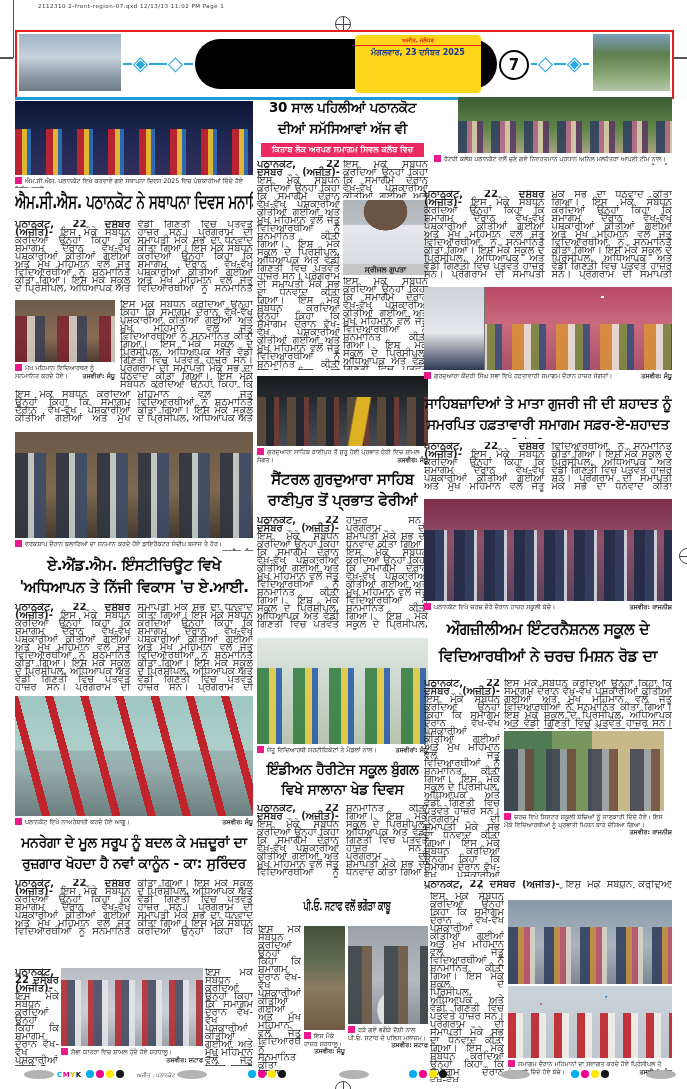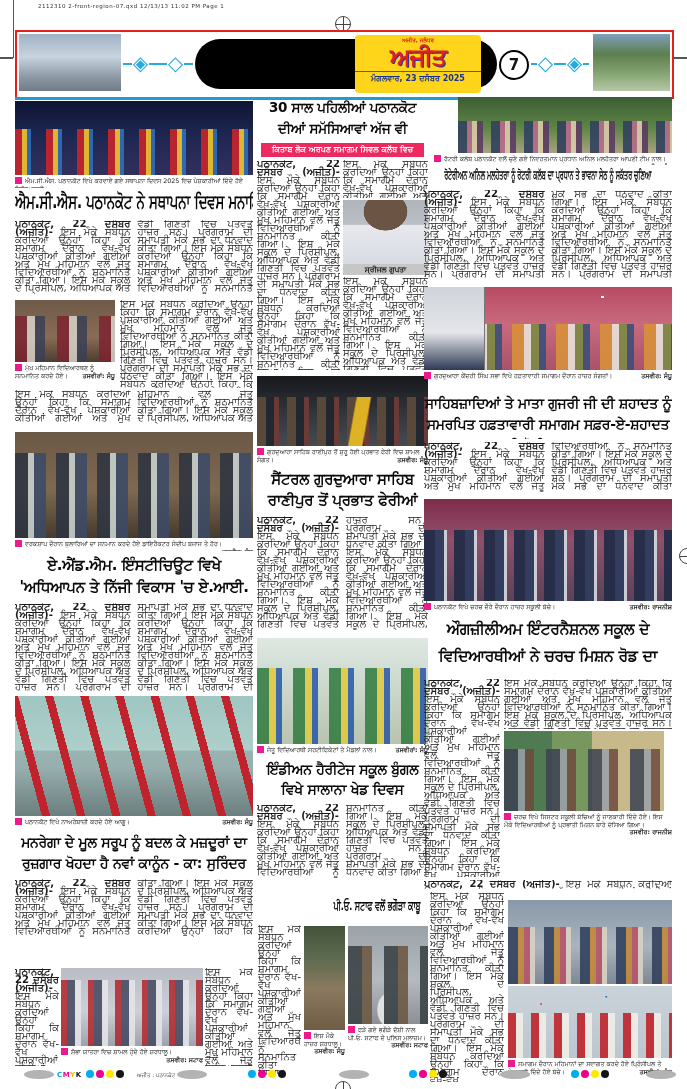--- a/index.html
+++ b/index.html
@@ -94,21 +94,20 @@
 
   <div class="mast">
     <div class="ph ph-mastL" style="left:2px;top:2px;width:102px;height:57px;"></div>
     <div class="diamonds" style="left:106px;width:70px;">
       <span class="dm">◈</span>
         <span class="dm">◇</span>
     </div>
     <div class="pill"></div>
     <div class="yelcap">
       <span class="ed-label">ਅਜੀਤ, ਜਲੰਧਰ</span>
-      <span class="ajit">ਅਜੀਤ</span>
       <span class="dateline-mast">ਮੰਗਲਵਾਰ, 23 ਦਸੰਬਰ 2025</span>
     </div>
     <div class="pagecircle">7</div>
     <div class="diamonds" style="left:514px;width:58px;">
       <span class="dm">◇</span>
         <span class="dm">◈</span>
     </div>
     <div class="ph ph-mastR" style="left:576px;top:2px;width:77px;height:57px;"></div>
   </div>
   <div class="bluerule"></div>
@@ -167,37 +166,34 @@
   <div class="body cols2" style="left:257px;top:516px;width:171px;height:119px;"><b class="dl">ਪਠਾਨਕੋਟ, 22 ਦਸੰਬਰ (ਅਜੀਤ)-</b> <span>ਇਸ ਮੌਕੇ ਸੰਬੋਧਨ ਕਰਦਿਆਂ ਉਨ੍ਹਾਂ ਕਿਹਾ ਕਿ ਸਮਾਗਮ ਦੌਰਾਨ ਵੱਖ-ਵੱਖ ਪੇਸ਼ਕਾਰੀਆਂ ਕੀਤੀਆਂ ਗਈਆਂ ਅਤੇ ਮੁੱਖ ਮਹਿਮਾਨ ਵਲੋਂ ਜੇਤੂ ਵਿਦਿਆਰਥੀਆਂ ਨੂੰ ਸਨਮਾਨਿਤ ਕੀਤਾ ਗਿਆ। ਇਸ ਮੌਕੇ ਸਕੂਲ ਦੇ ਪ੍ਰਿੰਸੀਪਲ, ਅਧਿਆਪਕ ਅਤੇ ਵੱਡੀ ਗਿਣਤੀ ਵਿਚ ਪਤਵੰਤੇ ਹਾਜ਼ਰ ਸਨ। ਪ੍ਰੋਗਰਾਮ ਦੀ ਸਮਾਪਤੀ ਮੌਕੇ ਸਭ ਦਾ ਧੰਨਵਾਦ ਕੀਤਾ ਗਿਆ। ਇਸ ਮੌਕੇ ਸੰਬੋਧਨ ਕਰਦਿਆਂ ਉਨ੍ਹਾਂ ਕਿਹਾ ਕਿ ਸਮਾਗਮ ਦੌਰਾਨ ਵੱਖ-ਵੱਖ ਪੇਸ਼ਕਾਰੀਆਂ ਕੀਤੀਆਂ ਗਈਆਂ ਅਤੇ ਮੁੱਖ ਮਹਿਮਾਨ ਵਲੋਂ ਜੇਤੂ ਵਿਦਿਆਰਥੀਆਂ ਨੂੰ ਸਨਮਾਨਿਤ ਕੀਤਾ ਗਿਆ। ਇਸ ਮੌਕੇ ਸਕੂਲ ਦੇ ਪ੍ਰਿੰਸੀਪਲ, ਅਧਿਆਪਕ ਅਤੇ ਵੱਡੀ ਗਿਣਤੀ ਵਿਚ ਪਤਵੰਤੇ ਹਾਜ਼ਰ ਸਨ। ਪ੍ਰੋਗਰਾਮ ਦੀ ਸਮਾਪਤੀ ਮੌਕੇ ਸਭ ਦਾ ਧੰਨਵਾਦ ਕੀਤਾ ਗਿਆ।</span></div>
 
   <div class="ph ph-sports" style="left:257px;top:638px;width:171px;height:106px;">
       <div class="band f-sports"></div>
     </div>
   <div class="cap" style="left:257px;top:746px;width:171px;height:11px;"><span class="sq"></span><span>ਜੇਤੂ ਵਿਦਿਆਰਥੀ ਸਰਟੀਫਿਕੇਟਾਂ ਤੇ ਮੈਡਲਾਂ ਨਾਲ।</span><span class="credit">ਤਸਵੀਰਾਂ: ਸੰਧੂ</span></div>
   <div class="hl" style="left:257px;top:759px;width:171px;height:42px;font-size:14px;line-height:20px;">ਇੰਡੀਅਨ ਹੈਰੀਟੇਜ ਸਕੂਲ ਬੁੰਗਲ ਵਿਖੇ ਸਾਲਾਨਾ ਖੇਡ ਦਿਵਸ ਮਨਾਇਆ</div>
   <div class="body cols2" style="left:257px;top:804px;width:171px;height:78px;"><b class="dl">ਪਠਾਨਕੋਟ, 22 ਦਸੰਬਰ (ਅਜੀਤ)-</b> <span>ਇਸ ਮੌਕੇ ਸੰਬੋਧਨ ਕਰਦਿਆਂ ਉਨ੍ਹਾਂ ਕਿਹਾ ਕਿ ਸਮਾਗਮ ਦੌਰਾਨ ਵੱਖ-ਵੱਖ ਪੇਸ਼ਕਾਰੀਆਂ ਕੀਤੀਆਂ ਗਈਆਂ ਅਤੇ ਮੁੱਖ ਮਹਿਮਾਨ ਵਲੋਂ ਜੇਤੂ ਵਿਦਿਆਰਥੀਆਂ ਨੂੰ ਸਨਮਾਨਿਤ ਕੀਤਾ ਗਿਆ। ਇਸ ਮੌਕੇ ਸਕੂਲ ਦੇ ਪ੍ਰਿੰਸੀਪਲ, ਅਧਿਆਪਕ ਅਤੇ ਵੱਡੀ ਗਿਣਤੀ ਵਿਚ ਪਤਵੰਤੇ ਹਾਜ਼ਰ ਸਨ। ਪ੍ਰੋਗਰਾਮ ਦੀ ਸਮਾਪਤੀ ਮੌਕੇ ਸਭ ਦਾ ਧੰਨਵਾਦ ਕੀਤਾ ਗਿਆ। ਇਸ ਮੌਕੇ ਸੰਬੋਧਨ ਕਰਦਿਆਂ ਉਨ੍ਹਾਂ ਕਿਹਾ ਕਿ ਸਮਾਗਮ ਦੌਰਾਨ ਵੱਖ-ਵੱਖ ਪੇਸ਼ਕਾਰੀਆਂ ਕੀਤੀਆਂ ਗਈਆਂ ਅਤੇ ਮੁੱਖ ਮਹਿਮਾਨ ਵਲੋਂ ਜੇਤੂ ਵਿਦਿਆਰਥੀਆਂ ਨੂੰ ਸਨਮਾਨਿਤ ਕੀਤਾ ਗਿਆ। ਇਸ ਮੌਕੇ ਸਕੂਲ ਦੇ ਪ੍ਰਿੰਸੀਪਲ, ਅਧਿਆਪਕ ਅਤੇ ਵੱਡੀ ਗਿਣਤੀ ਵਿਚ ਪਤਵੰਤੇ ਹਾਜ਼ਰ ਸਨ। ਪ੍ਰੋਗਰਾਮ ਦੀ ਸਮਾਪਤੀ ਮੌਕੇ ਸਭ ਦਾ ਧੰਨਵਾਦ ਕੀਤਾ ਗਿਆ।</span></div>
 
   <div class="body" style="left:258px;top:925px;width:43px;height:150px;"><span>ਇਸ ਮੌਕੇ ਸੰਬੋਧਨ ਕਰਦਿਆਂ ਉਨ੍ਹਾਂ ਕਿਹਾ ਕਿ ਸਮਾਗਮ ਦੌਰਾਨ ਵੱਖ-ਵੱਖ ਪੇਸ਼ਕਾਰੀਆਂ ਕੀਤੀਆਂ ਗਈਆਂ ਅਤੇ ਮੁੱਖ ਮਹਿਮਾਨ ਵਲੋਂ ਜੇਤੂ ਵਿਦਿਆਰਥੀਆਂ ਨੂੰ ਸਨਮਾਨਿਤ ਕੀਤਾ ਗਿਆ। ਇਸ ਮੌਕੇ ਸਕੂਲ ਦੇ ਪ੍ਰਿੰਸੀਪਲ, ਅਧਿਆਪਕ ਅਤੇ ਵੱਡੀ ਗਿਣਤੀ ਵਿਚ ਪਤਵੰਤੇ ਹਾਜ਼ਰ ਸਨ। ਪ੍ਰੋਗਰਾਮ ਦੀ ਸਮਾਪਤੀ ਮੌਕੇ ਸਭ ਦਾ ਧੰਨਵਾਦ ਕੀਤਾ ਗਿਆ।</span></div>
-  <div class="hl" style="left:314px;top:898px;width:126px;height:22px;font-size:13px;">
+  <div class="hl" style="left:284px;top:898px;width:126px;height:22px;font-size:13px;">
       <span class="ln" style="transform:scaleX(.62);width:161%;">ਪੀ.ਓ. ਸਟਾਫ ਵਲੋਂ ਭਗੌੜਾ ਕਾਬੂ</span>
     </div>
   <div class="ph ph-man" style="left:304px;top:926px;width:41px;height:104px;"></div>
   <div class="cap" style="left:304px;top:1032px;width:41px;height:36px;"><span class="sq"></span><span>ਇਸ ਮੌਕੇ ਹਾਜ਼ਰ ਸ਼ਰਧਾਲੂ।</span><span class="credit">ਤਸਵੀਰ: ਸੰਧੂ</span></div>
   <div class="ph ph-po" style="left:348px;top:926px;width:80px;height:98px;">
       <div class="band f-po"></div>
     </div>
   <div class="cap" style="left:348px;top:1026px;width:80px;height:48px;"><span class="sq"></span><span>ਫੜੇ ਗਏ ਭਗੌੜੇ ਦੋਸ਼ੀ ਨਾਲ ਪੀ.ਓ. ਸਟਾਫ ਦੇ ਪੁਲਿਸ ਮੁਲਾਜ਼ਮ।</span><span class="credit">ਤਸਵੀਰ: ਸਟਾਫ</span></div>
 
   <div class="ph ph-rotary" style="left:458px;top:97px;width:214px;height:56px;">
       <div class="band f-rotary"></div>
     </div>
   <div class="cap" style="left:434px;top:155px;width:238px;height:10px;"><span class="sq"></span><span>ਰੋਟਰੀ ਕਲੱਬ ਪਠਾਨਕੋਟ ਵਲੋਂ ਚੁਣੇ ਗਏ ਨਿਵਰਤਮਾਨ ਪ੍ਰਧਾਨ ਅਨਿਲ ਮਲਹੋਤਰਾ ਆਪਣੀ ਟੀਮ ਨਾਲ।</span><span class="credit">ਤਸਵੀਰ: ਸੰਧੂ</span></div>
-  <div class="hl" style="left:424px;top:167px;width:248px;height:21px;font-size:12.5px;">
-      <span class="ln" style="transform:scaleX(.52);width:192%;">ਰੋਟੇਰੀਅਨ ਅਨਿਲ ਮਲਹੋਤਰਾ ਨੂੰ ਰੋਟਰੀ ਕਲੱਬ ਦਾ ਪ੍ਰਧਾਨ ਤੇ ਭਾਵਨਾ ਸੇਠ ਨੂੰ ਸਕੱਤਰ ਚੁਣਿਆ</span>
-    </div>
   <div class="body cols2" style="left:424px;top:190px;width:248px;height:94px;"><b class="dl">ਪਠਾਨਕੋਟ, 22 ਦਸੰਬਰ (ਅਜੀਤ)-</b> <span>ਇਸ ਮੌਕੇ ਸੰਬੋਧਨ ਕਰਦਿਆਂ ਉਨ੍ਹਾਂ ਕਿਹਾ ਕਿ ਸਮਾਗਮ ਦੌਰਾਨ ਵੱਖ-ਵੱਖ ਪੇਸ਼ਕਾਰੀਆਂ ਕੀਤੀਆਂ ਗਈਆਂ ਅਤੇ ਮੁੱਖ ਮਹਿਮਾਨ ਵਲੋਂ ਜੇਤੂ ਵਿਦਿਆਰਥੀਆਂ ਨੂੰ ਸਨਮਾਨਿਤ ਕੀਤਾ ਗਿਆ। ਇਸ ਮੌਕੇ ਸਕੂਲ ਦੇ ਪ੍ਰਿੰਸੀਪਲ, ਅਧਿਆਪਕ ਅਤੇ ਵੱਡੀ ਗਿਣਤੀ ਵਿਚ ਪਤਵੰਤੇ ਹਾਜ਼ਰ ਸਨ। ਪ੍ਰੋਗਰਾਮ ਦੀ ਸਮਾਪਤੀ ਮੌਕੇ ਸਭ ਦਾ ਧੰਨਵਾਦ ਕੀਤਾ ਗਿਆ। ਇਸ ਮੌਕੇ ਸੰਬੋਧਨ ਕਰਦਿਆਂ ਉਨ੍ਹਾਂ ਕਿਹਾ ਕਿ ਸਮਾਗਮ ਦੌਰਾਨ ਵੱਖ-ਵੱਖ ਪੇਸ਼ਕਾਰੀਆਂ ਕੀਤੀਆਂ ਗਈਆਂ ਅਤੇ ਮੁੱਖ ਮਹਿਮਾਨ ਵਲੋਂ ਜੇਤੂ ਵਿਦਿਆਰਥੀਆਂ ਨੂੰ ਸਨਮਾਨਿਤ ਕੀਤਾ ਗਿਆ। ਇਸ ਮੌਕੇ ਸਕੂਲ ਦੇ ਪ੍ਰਿੰਸੀਪਲ, ਅਧਿਆਪਕ ਅਤੇ ਵੱਡੀ ਗਿਣਤੀ ਵਿਚ ਪਤਵੰਤੇ ਹਾਜ਼ਰ ਸਨ। ਪ੍ਰੋਗਰਾਮ ਦੀ ਸਮਾਪਤੀ ਮੌਕੇ ਸਭ ਦਾ ਧੰਨਵਾਦ ਕੀਤਾ ਗਿਆ। ਇਸ ਮੌਕੇ ਸੰਬੋਧਨ ਕਰਦਿਆਂ ਉਨ੍ਹਾਂ ਕਿਹਾ ਕਿ ਸਮਾਗਮ ਦੌਰਾਨ ਵੱਖ-ਵੱਖ ਪੇਸ਼ਕਾਰੀਆਂ ਕੀਤੀਆਂ ਗਈਆਂ ਅਤੇ ਮੁੱਖ ਮਹਿਮਾਨ ਵਲੋਂ ਜੇਤੂ ਵਿਦਿਆਰਥੀਆਂ ਨੂੰ ਸਨਮਾਨਿਤ ਕੀਤਾ ਗਿਆ। ਇਸ ਮੌਕੇ ਸਕੂਲ ਦੇ ਪ੍ਰਿੰਸੀਪਲ, ਅਧਿਆਪਕ ਅਤੇ ਵੱਡੀ ਗਿਣਤੀ ਵਿਚ ਪਤਵੰਤੇ ਹਾਜ਼ਰ ਸਨ। ਪ੍ਰੋਗਰਾਮ ਦੀ ਸਮਾਪਤੀ ਮੌਕੇ ਸਭ ਦਾ ਧੰਨਵਾਦ ਕੀਤਾ ਗਿਆ।</span></div>
 
   <div class="ph ph-sangat" style="left:424px;top:287px;width:248px;height:83px;">
       <div class="band f-sangat"></div>
       <div class="granthi"></div>
     </div>
   <div class="cap" style="left:424px;top:372px;width:248px;height:19px;"><span class="sq"></span><span>ਗੁਰਦੁਆਰਾ ਕੇਂਦਰੀ ਸਿੰਘ ਸਭਾ ਵਿਖੇ ਹਫ਼ਤਾਵਾਰੀ ਸਮਾਗਮ ਦੌਰਾਨ ਹਾਜ਼ਰ ਸੰਗਤਾਂ।</span><span class="credit">ਤਸਵੀਰ: ਸੰਧੂ</span></div>
   <div class="hl" style="left:424px;top:393px;width:248px;height:46px;font-size:14px;line-height:21px;">ਸਾਹਿਬਜ਼ਾਦਿਆਂ ਤੇ ਮਾਤਾ ਗੁਜਰੀ ਜੀ ਦੀ ਸ਼ਹਾਦਤ ਨੂੰ ਸਮਰਪਿਤ ਹਫ਼ਤਾਵਾਰੀ ਸਮਾਗਮ ਸਫ਼ਰ-ਏ-ਸ਼ਹਾਦਤ ਦੀ ਹੋਈ ਸ਼ੁਰੂਆਤ</div>
   <div class="body cols2" style="left:424px;top:442px;width:248px;height:55px;"><b class="dl">ਪਠਾਨਕੋਟ, 22 ਦਸੰਬਰ (ਅਜੀਤ)-</b> <span>ਇਸ ਮੌਕੇ ਸੰਬੋਧਨ ਕਰਦਿਆਂ ਉਨ੍ਹਾਂ ਕਿਹਾ ਕਿ ਸਮਾਗਮ ਦੌਰਾਨ ਵੱਖ-ਵੱਖ ਪੇਸ਼ਕਾਰੀਆਂ ਕੀਤੀਆਂ ਗਈਆਂ ਅਤੇ ਮੁੱਖ ਮਹਿਮਾਨ ਵਲੋਂ ਜੇਤੂ ਵਿਦਿਆਰਥੀਆਂ ਨੂੰ ਸਨਮਾਨਿਤ ਕੀਤਾ ਗਿਆ। ਇਸ ਮੌਕੇ ਸਕੂਲ ਦੇ ਪ੍ਰਿੰਸੀਪਲ, ਅਧਿਆਪਕ ਅਤੇ ਵੱਡੀ ਗਿਣਤੀ ਵਿਚ ਪਤਵੰਤੇ ਹਾਜ਼ਰ ਸਨ। ਪ੍ਰੋਗਰਾਮ ਦੀ ਸਮਾਪਤੀ ਮੌਕੇ ਸਭ ਦਾ ਧੰਨਵਾਦ ਕੀਤਾ ਗਿਆ। ਇਸ ਮੌਕੇ ਸੰਬੋਧਨ ਕਰਦਿਆਂ ਉਨ੍ਹਾਂ ਕਿਹਾ ਕਿ ਸਮਾਗਮ ਦੌਰਾਨ ਵੱਖ-ਵੱਖ ਪੇਸ਼ਕਾਰੀਆਂ ਕੀਤੀਆਂ ਗਈਆਂ ਅਤੇ ਮੁੱਖ ਮਹਿਮਾਨ ਵਲੋਂ ਜੇਤੂ ਵਿਦਿਆਰਥੀਆਂ ਨੂੰ ਸਨਮਾਨਿਤ ਕੀਤਾ ਗਿਆ। ਇਸ ਮੌਕੇ ਸਕੂਲ ਦੇ ਪ੍ਰਿੰਸੀਪਲ, ਅਧਿਆਪਕ ਅਤੇ ਵੱਡੀ ਗਿਣਤੀ ਵਿਚ ਪਤਵੰਤੇ ਹਾਜ਼ਰ ਸਨ। ਪ੍ਰੋਗਰਾਮ ਦੀ ਸਮਾਪਤੀ ਮੌਕੇ ਸਭ ਦਾ ਧੰਨਵਾਦ ਕੀਤਾ ਗਿਆ।</span></div>
 

